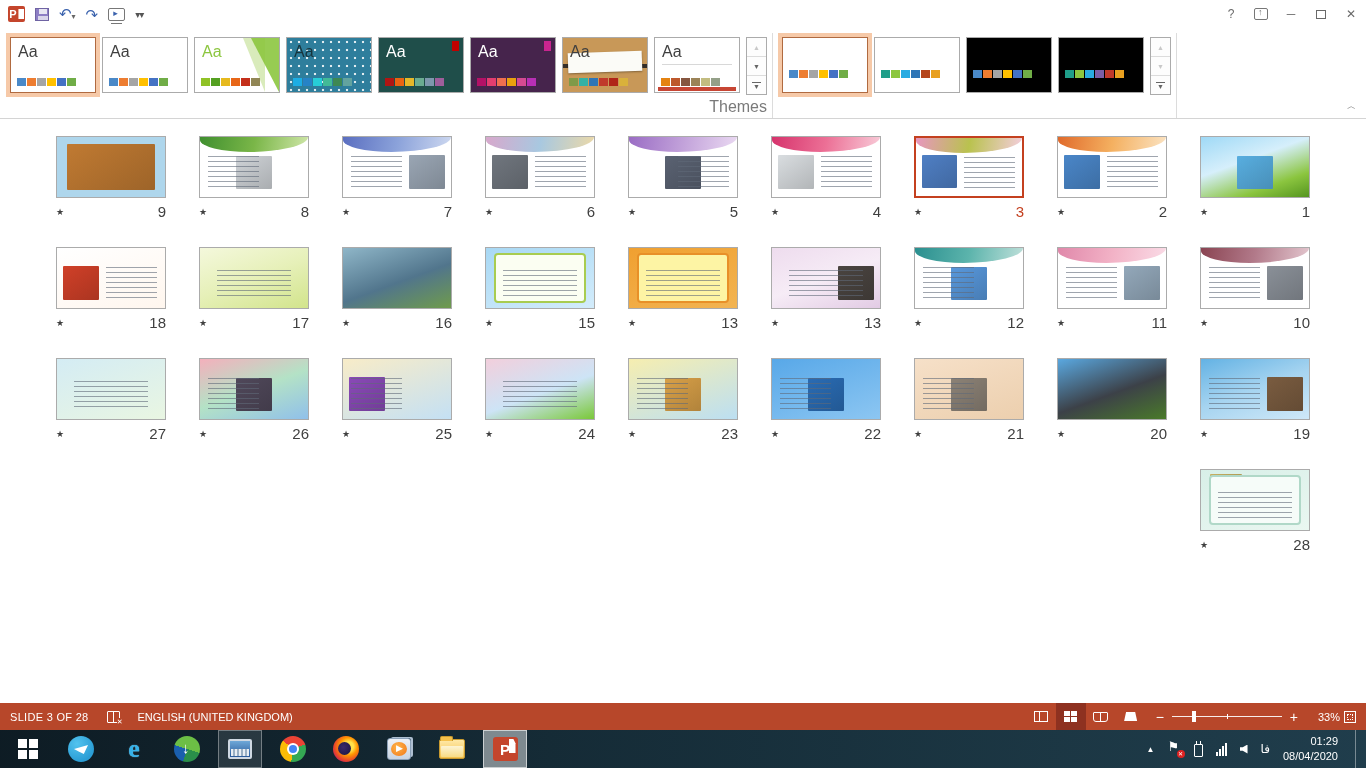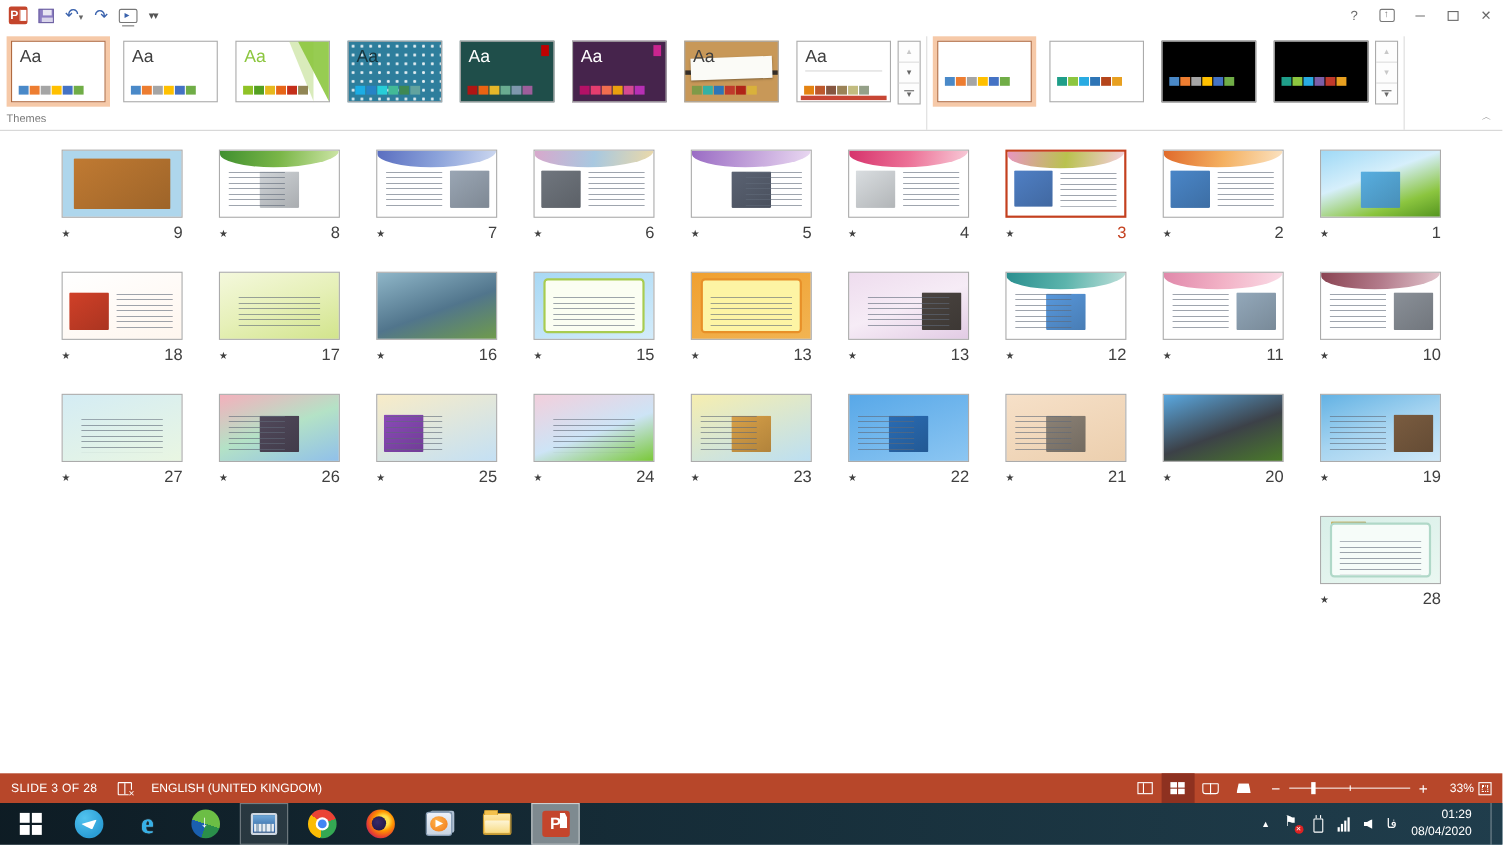--- a/index.html
+++ b/index.html
@@ -32,24 +32,24 @@
   .tabrow { height:24px; background:#fff; display:flex; align-items:flex-end; padding-left:6px; position:relative; }
   .tab { font-size:11px; color:#4e4e4e; padding:5px 13px 5px; letter-spacing:.3px; cursor:default; }
   .tab.file { background:#B7472A; color:#fff; padding:5px 16px; }
   .tab.active { color:#C0452A; background:#fff; border:1px solid #d4d4d4; border-bottom:none; }
   .signin { position:absolute; right:10px; bottom:4px; font-size:11px; color:#444; }
 
   
   .ribbon { height:91px; background:#fff; border-bottom:1px solid #d4d4d4; display:flex; padding:5px 4px 0 6px; position:relative; }
   .rgroup { display:flex; flex-direction:column; }
   .rgroup-content { display:flex; align-items:flex-start; flex:1; }
-  .rgroup-label { text-align:left; font-size:10px; color:#7a7a7a; padding:3px 0 4px; }
+  .rgroup-label { text-align:right; font-size:16px; color:#7a7a7a; padding:3px 0 4px; }
   .vsep { width:1px; background:#dcdcdc; margin:0 5px; }
 
-  .tiles { display:flex; gap:16px; padding:4px 6px 0 4px; }
+  .tiles { display:flex; gap:6px; padding:4px 6px 0 4px; }
   .tile { width:86px; height:56px; border:1px solid #ababab; position:relative; background:#fff; cursor:default; }
   .tile.selected { box-shadow:0 0 0 4px #F6C9A8; border-color:#b06a40; }
   .tile .aa { position:absolute; top:5px; left:7px; font-size:16px; color:#3f3f3f; }
   .tile .sw { position:absolute; left:6px; bottom:6px; display:flex; gap:1px; }
   .tile .sw i { width:9px; height:8px; display:block; }
   .tile .corner { position:absolute; top:3px; right:4px; width:7px; height:10px; }
   .tile .wedge { position:absolute; top:0; right:0; width:0; height:0; border-top:54px solid rgba(140,198,63,.9); border-left:28px solid transparent; }
   .tile .wedge2 { position:absolute; top:0; right:14px; width:0; height:0; border-top:54px solid rgba(180,215,120,.5); border-left:22px solid transparent; }
   .tile.pattern { background-image:radial-gradient(circle, rgba(255,255,255,.85) 1.1px, transparent 1.6px); background-size:8px 8px; }
   .tile .woodbar { position:absolute; left:0; right:0; top:26px; height:4px; background:#352e28; }

